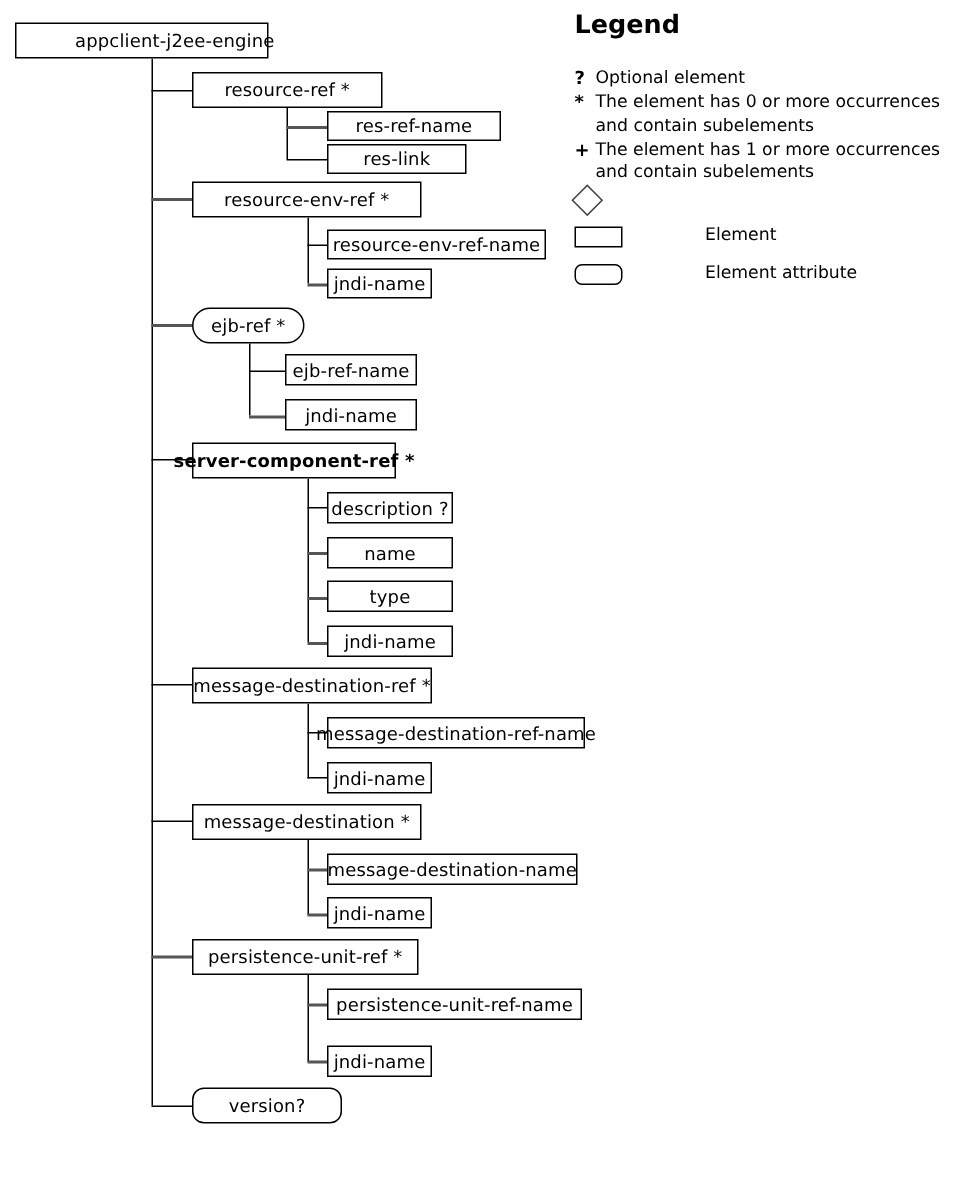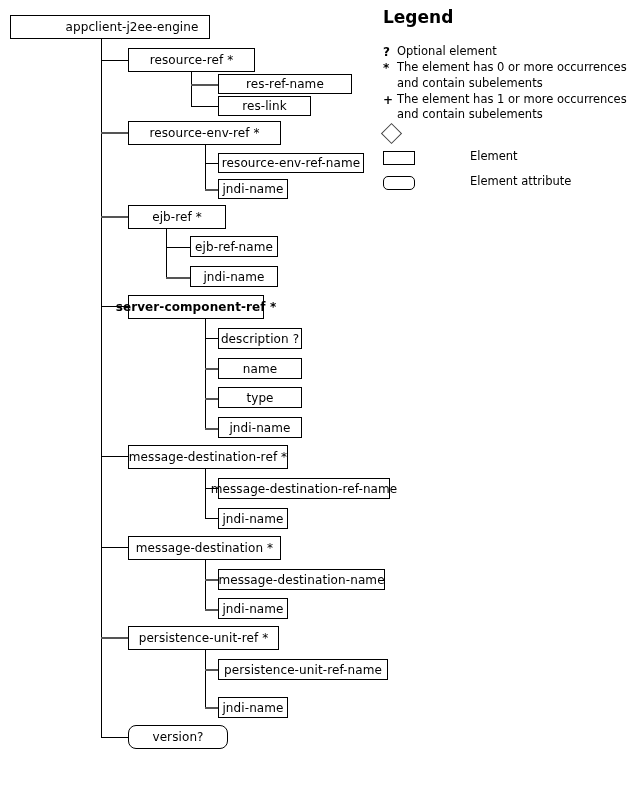--- a/index.html
+++ b/index.html
@@ -118,42 +118,42 @@
     gap: 47px;
   }
 </style>
 </head>
 <body>
 
 <div id="canvas">
 
   <div id="tree">
 
-    <div class="node" style="left:10px; top:15px; width:200px; height:24px;padding-left:44px;">appclient-j2ee-engine</div>
+    <div class="node" style="left:10px; top:15px; width:169px; height:24px;padding-left:44px;">appclient-j2ee-engine</div>
 
     <div class="vline" style="left:101px; top:39px; height:698px;"></div>
 
     <div class="hline" style="left:101px; top:60px; width:27px;"></div>
     <div class="node" style="left:128px; top:48px; width:127px; height:24px;">resource-ref *</div>
     <div class="vline" style="left:191px; top:72px; height:34px;"></div>
     <div class="hline grey" style="left:191px; top:84px; width:27px;"></div>
-    <div class="node" style="left:218px; top:74px; width:134px; height:20px;">res-ref-name</div>
+    <div class="node" style="left:218px; top:74px; width:116px; height:20px;">res-ref-name</div>
     <div class="hline" style="left:191px; top:106px; width:27px;"></div>
     <div class="node" style="left:218px; top:96px; width:93px; height:20px;">res-link</div>
 
     <div class="hline grey" style="left:101px; top:132px; width:27px;"></div>
     <div class="node" style="left:128px; top:121px; width:153px; height:24px;">resource-env-ref *</div>
     <div class="vline" style="left:205px; top:145px; height:44px;"></div>
     <div class="hline" style="left:205px; top:163px; width:13px;"></div>
     <div class="node" style="left:218px; top:153px; width:146px; height:20px;">resource-env-ref-name</div>
     <div class="hline grey" style="left:205px; top:189px; width:13px;"></div>
     <div class="node" style="left:218px; top:179px; width:70px; height:20px;">jndi-name</div>
 
     <div class="hline grey" style="left:101px; top:216px; width:27px;"></div>
-    <div class="node" style="left:128px; top:205px; width:98px; height:24px;">ejb-ref *</div>
+    <div class="node" style="left:128px; top:205px; width:75px; height:24px;border-radius:12px;">ejb-ref *</div>
     <div class="vline" style="left:166px; top:229px; height:48px;"></div>
     <div class="hline" style="left:166px; top:247px; width:24px;"></div>
     <div class="node" style="left:190px; top:236px; width:88px; height:21px;">ejb-ref-name</div>
     <div class="hline grey" style="left:166px; top:277px; width:24px;"></div>
     <div class="node" style="left:190px; top:266px; width:88px; height:21px;">jndi-name</div>
 
     <div class="hline" style="left:101px; top:306px; width:27px;"></div>
     <div class="node" style="left:128px; top:295px; width:136px; height:24px;font-weight:bold;">server-component-ref *</div>
     <div class="vline" style="left:205px; top:319px; height:109px;"></div>
     <div class="hline" style="left:205px; top:338px; width:13px;"></div>

